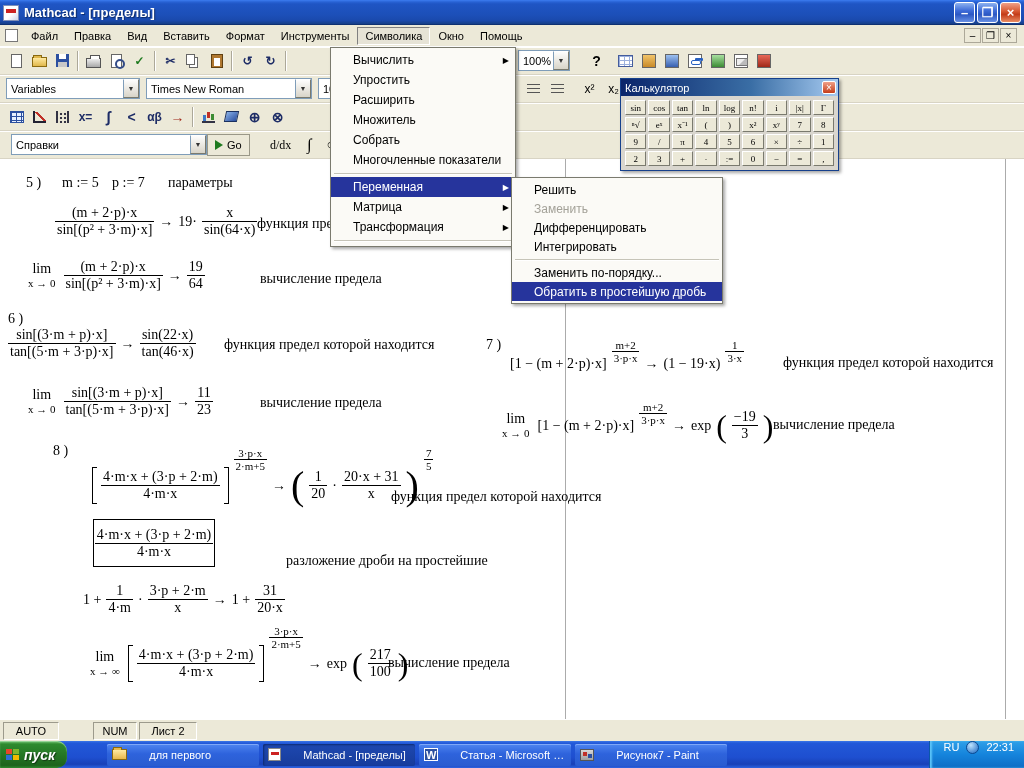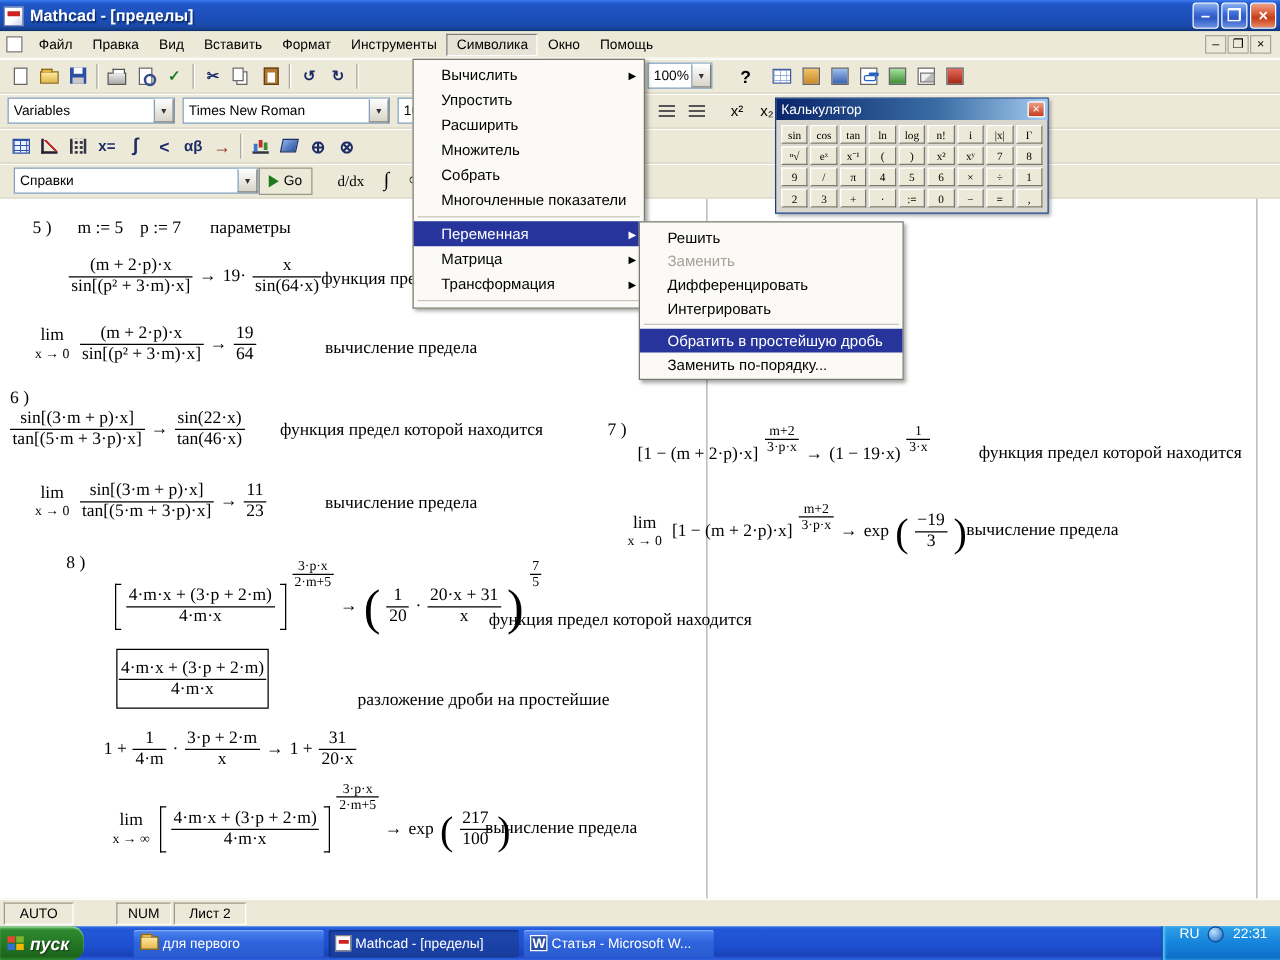--- a/index.html
+++ b/index.html
@@ -118,21 +118,21 @@
 
 #statusbar{position:absolute;left:0;top:719px;width:1024px;height:22px;background:#ECE9D8;display:flex;align-items:center;gap:2px;padding:1px 3px;border-top:1px solid #fff}
 .sbp{height:18px;display:flex;align-items:center;padding:0 6px;border:1px solid;border-color:#9C9A8C #fff #fff #9C9A8C;white-space:nowrap}
 #sb-left{flex:1}
 .sbgap{width:30px}
 
 
 #taskbar{position:absolute;left:0;top:741px;width:1024px;height:27px;display:flex;align-items:center;background:linear-gradient(180deg,#3B77E8 0%,#2258D8 8%,#1E4FD0 60%,#1941B8 86%,#2E63E0 100%)}
 #start-btn{height:27px;flex:0 0 auto;border-radius:0 10px 10px 0;background:linear-gradient(180deg,#6CC06C 0%,#2E8A2E 12%,#247524 55%,#1D641D 90%,#2E8A2E 100%);display:flex;align-items:center;gap:5px;padding:0 12px 0 6px;color:#fff;font-weight:bold;font-style:italic;font-size:14px;text-shadow:1px 1px 1px #143814;box-shadow:inset 0 1px 1px #9CD89C}
 .winflag{width:13px;height:11px;background:linear-gradient(#E8452C,#E8452C) 0 0/6px 5px no-repeat,linear-gradient(#7DB72F,#7DB72F) 7px 0/6px 5px no-repeat,linear-gradient(#2F6FD6,#2F6FD6) 0 6px/6px 5px no-repeat,linear-gradient(#F2B900,#F2B900) 7px 6px/6px 5px no-repeat}
-.task{width:152px;height:22px;margin-left:4px;border-radius:2px;background:linear-gradient(180deg,#4E85F0,#2E63DC 45%,#2A5CD0);box-shadow:inset 0 1px 0 #7FA8F8;color:#fff;display:flex;align-items:center;gap:3px;padding:0 5px;overflow:hidden;flex:0 0 auto}
+.task{width:152px;height:22px;margin-left:4px;border-radius:2px;background:linear-gradient(180deg,#4E85F0,#2E63DC 45%,#2A5CD0);box-shadow:inset 0 1px 0 #7FA8F8;color:#fff;display:flex;align-items:center;gap:22px;padding:0 5px;overflow:hidden;flex:0 0 auto}
 .task.active{background:linear-gradient(180deg,#1E48B0,#173C9C);box-shadow:inset 1px 1px 2px #0E2A70}
 .tlabel{white-space:nowrap;overflow:hidden;text-overflow:ellipsis;font-size:11px}
 .wicon{font-size:11px;font-weight:bold;color:#fff;background:#2C50A0;border:1px solid #fff;width:14px;height:13px;line-height:12px;text-align:center;flex:0 0 auto}
 #tray{margin-left:auto;height:27px;display:flex;align-items:flex-start;gap:7px;padding:0 10px 0 14px;background:linear-gradient(180deg,#2FA0E8 0%,#1584DC 50%,#0E6CC4 100%);border-left:1px solid #0A58A8;box-shadow:inset 2px 0 2px #5CC4F8;color:#fff;font-size:11px}
 .tray-ic{width:13px;height:13px;border-radius:50%;background:radial-gradient(circle at 35% 30%,#BEE4FF,#1A66C0);border:1px solid #0C4890}
 </style>
 </head>
 <body>
 
 <div id="screen">
@@ -578,25 +578,25 @@
     <div class="mi dis" style="height:19px">
         <span>Заменить</span>
       </div>
     <div class="mi" style="height:19px">
         <span>Дифференцировать</span>
       </div>
     <div class="mi" style="height:19px">
         <span>Интегрировать</span>
       </div>
     <div class="msep"></div>
+    <div class="mi" style="height:19px">
+        <span>Заменить по-порядку...</span>
+      </div>
     <div class="mi hl" style="height:19px">
         <span>Обратить в простейшую дробь</span>
-      </div>
-    <div class="mi" style="height:19px">
-        <span>Заменить по-порядку...</span>
       </div>
   </div>
 
   <div id="calculator">
     <div id="calc-title">
       <span>Калькулятор</span>
       <span id="calc-close">×</span>
     </div>
     <div id="calc-body">
       <span class="cbtn">sin</span>
@@ -655,20 +655,24 @@
       <span class="tlabel">для первого</span>
     </div>
     <div class="task active">
       <span class="ic-mc"></span>
       <span class="tlabel">Mathcad - [пределы]</span>
     </div>
     <div class="task">
       <span class="wicon">W</span>
       <span class="tlabel">Статья - Microsoft W...</span>
     </div>
+    <div class="task">
+      <span class="ic-paint"></span>
+      <span class="tlabel">Рисунок7 - Paint</span>
+    </div>
     <div id="tray">
       <span>RU</span>
       <span class="tray-ic"></span>
       <span>22:31</span>
     </div>
   </div>
 
 </div>
 
 </body></html>

